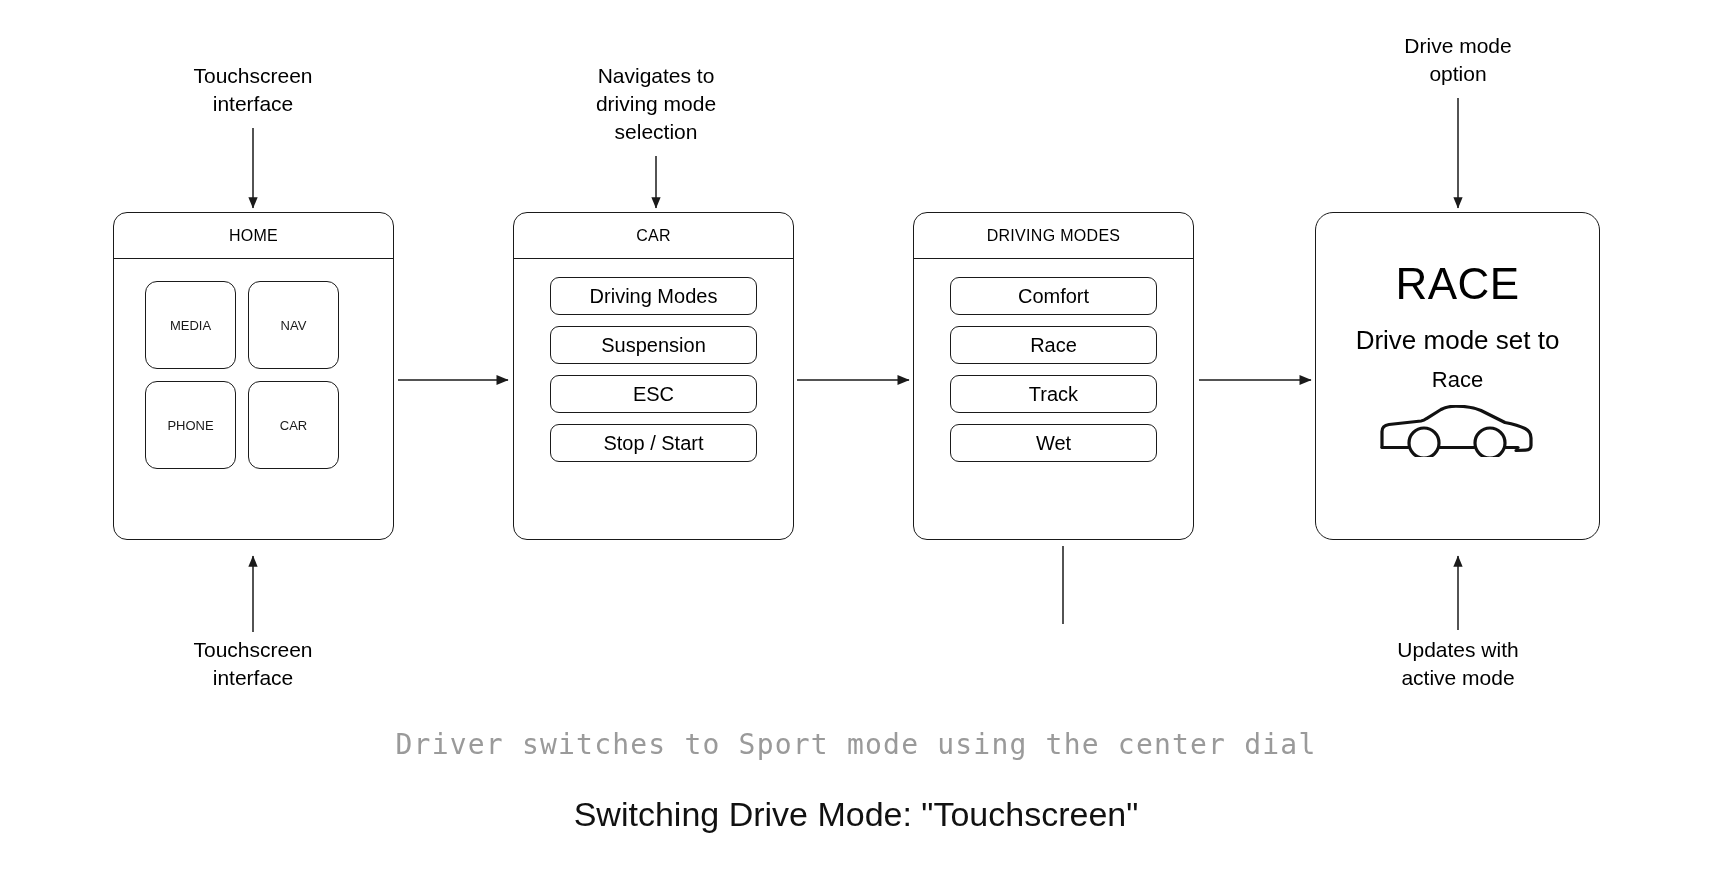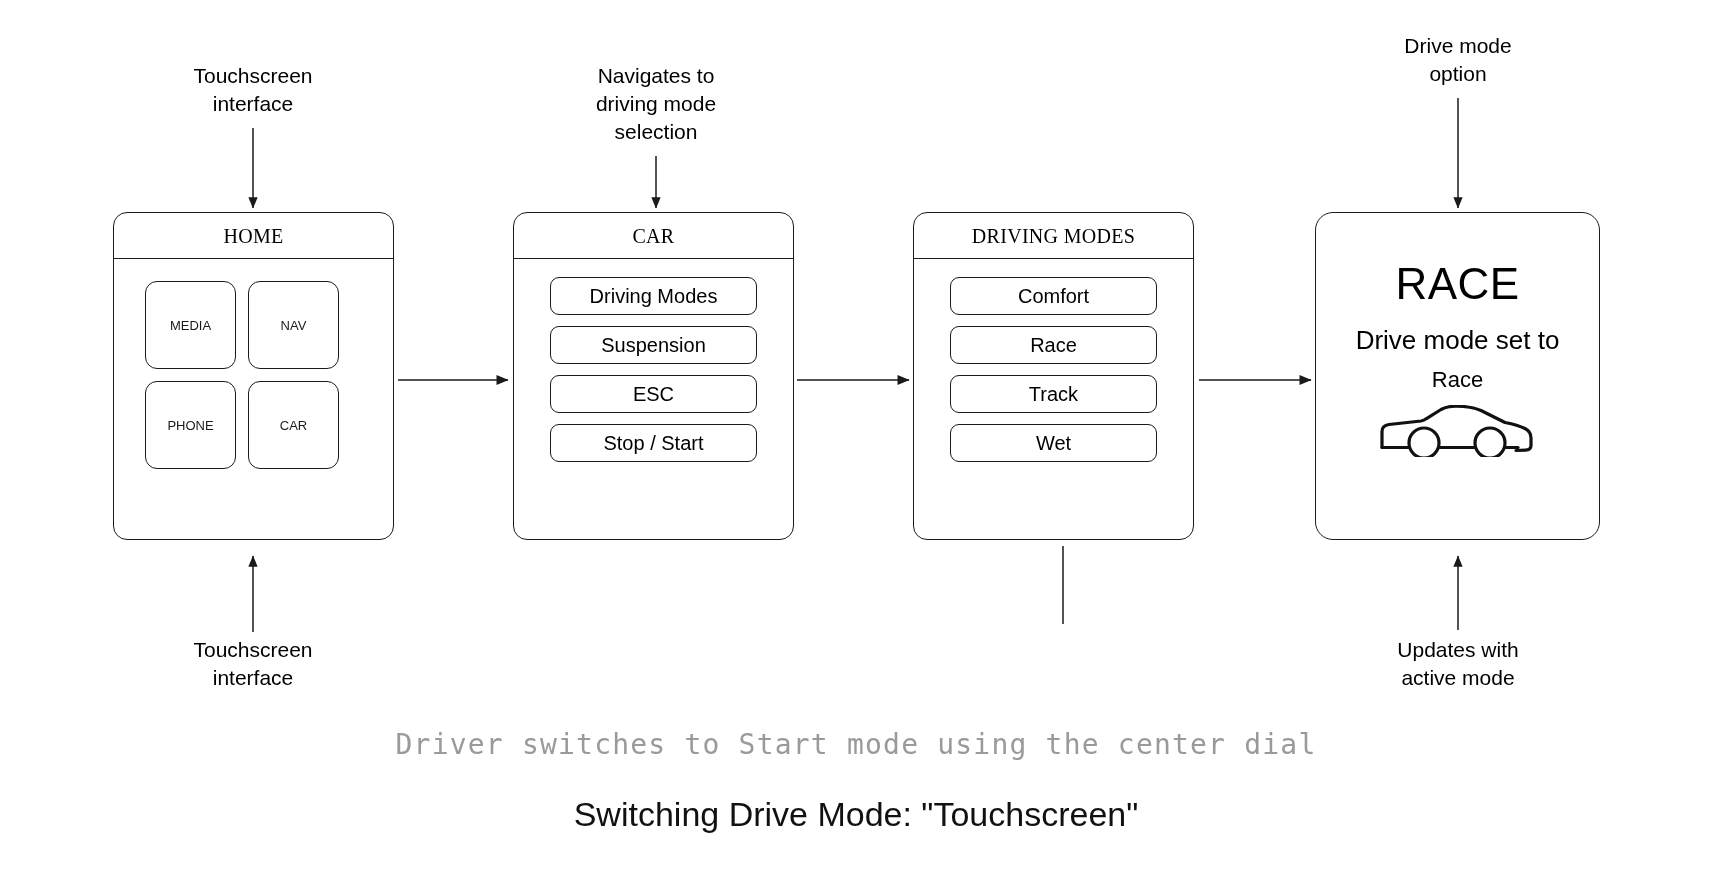--- a/index.html
+++ b/index.html
@@ -52,25 +52,24 @@
     background: #ffffff;
   }
   .screen-title {
     position: absolute;
     left: 0;
     top: 0;
     width: 100%;
     height: 46px;
     line-height: 46px;
     text-align: center;
-    font-size: 20px;
+    font-size: 16px;
     letter-spacing: 0.3px;
     border-bottom: 1.4px solid #1a1a1a;
     box-sizing: border-box;
-    font-family: Liberation Serif, serif;
   }
   .screen-body {
     position: absolute;
     left: 0;
     top: 46px;
     right: 0;
     bottom: 0;
   }
 
   
@@ -270,16 +269,16 @@
           <line x1="4" y1="42.5" x2="30" y2="42.5" stroke="#111111" stroke-width="3.2" stroke-linecap="round"></line>
           <line x1="62" y1="42.5" x2="96" y2="42.5" stroke="#111111" stroke-width="3.2" stroke-linecap="round"></line>
           <line x1="128" y1="42.5" x2="140" y2="42.5" stroke="#111111" stroke-width="3.2" stroke-linecap="round"></line>
           <circle cx="46" cy="38" r="15" stroke="#111111" stroke-width="3.2" fill="#fff"></circle>
           <circle cx="112" cy="38" r="15" stroke="#111111" stroke-width="3.2" fill="#fff"></circle>
         </svg>
       </div>
     </div>
   </div>
 
-  <div id="caption-mono">Driver switches to Start mode using the center dial</div>
+  <div id="caption-mono">Driver switches to Sport mode using the center dial</div>
   <div id="caption-title">Switching Drive Mode: "Touchscreen"</div>
 
 </div>
 
 </body></html>

